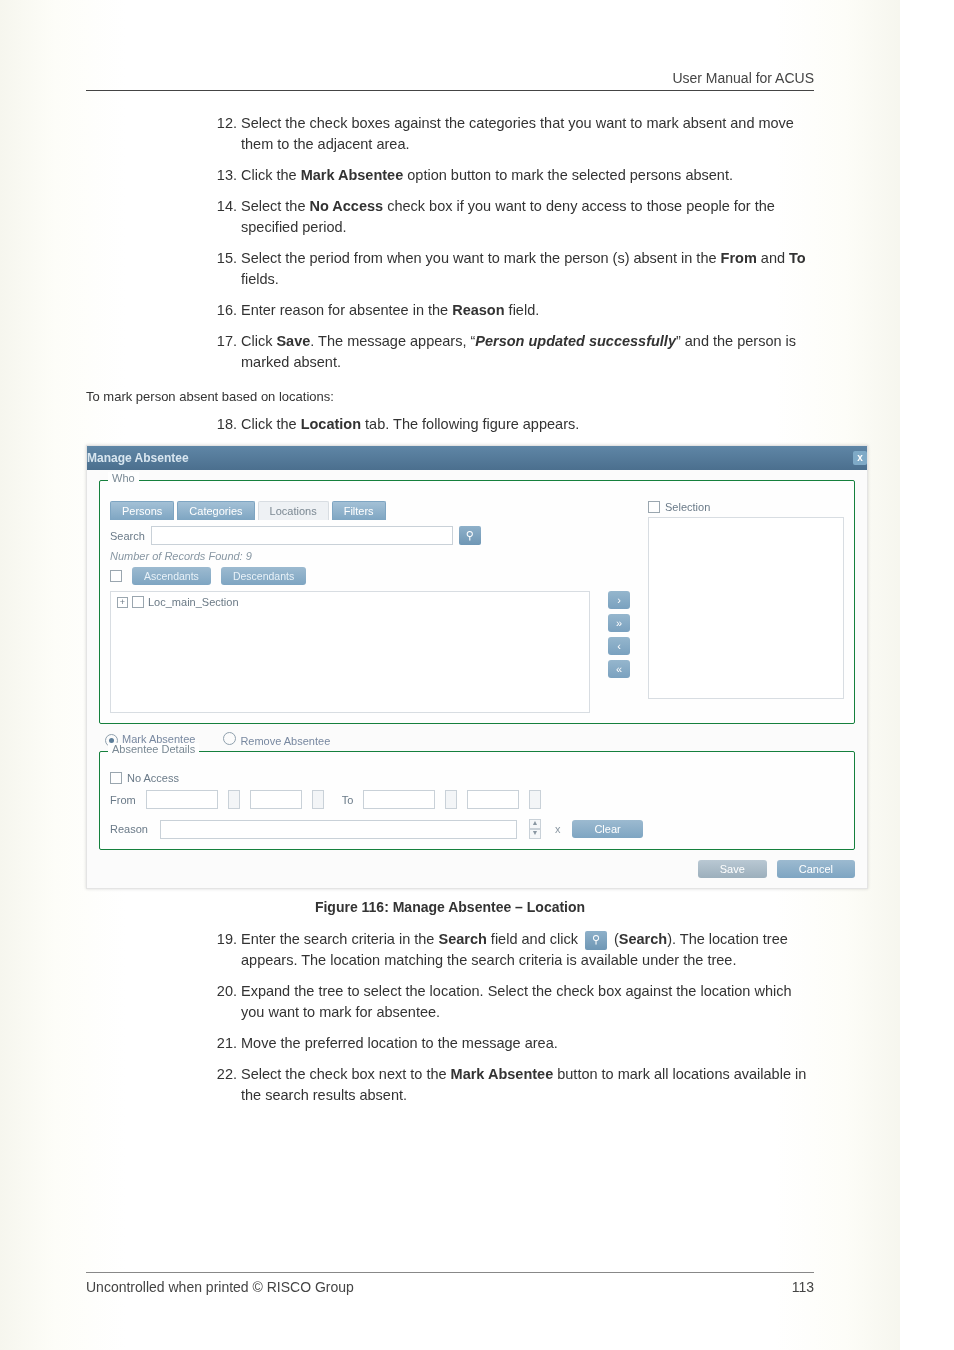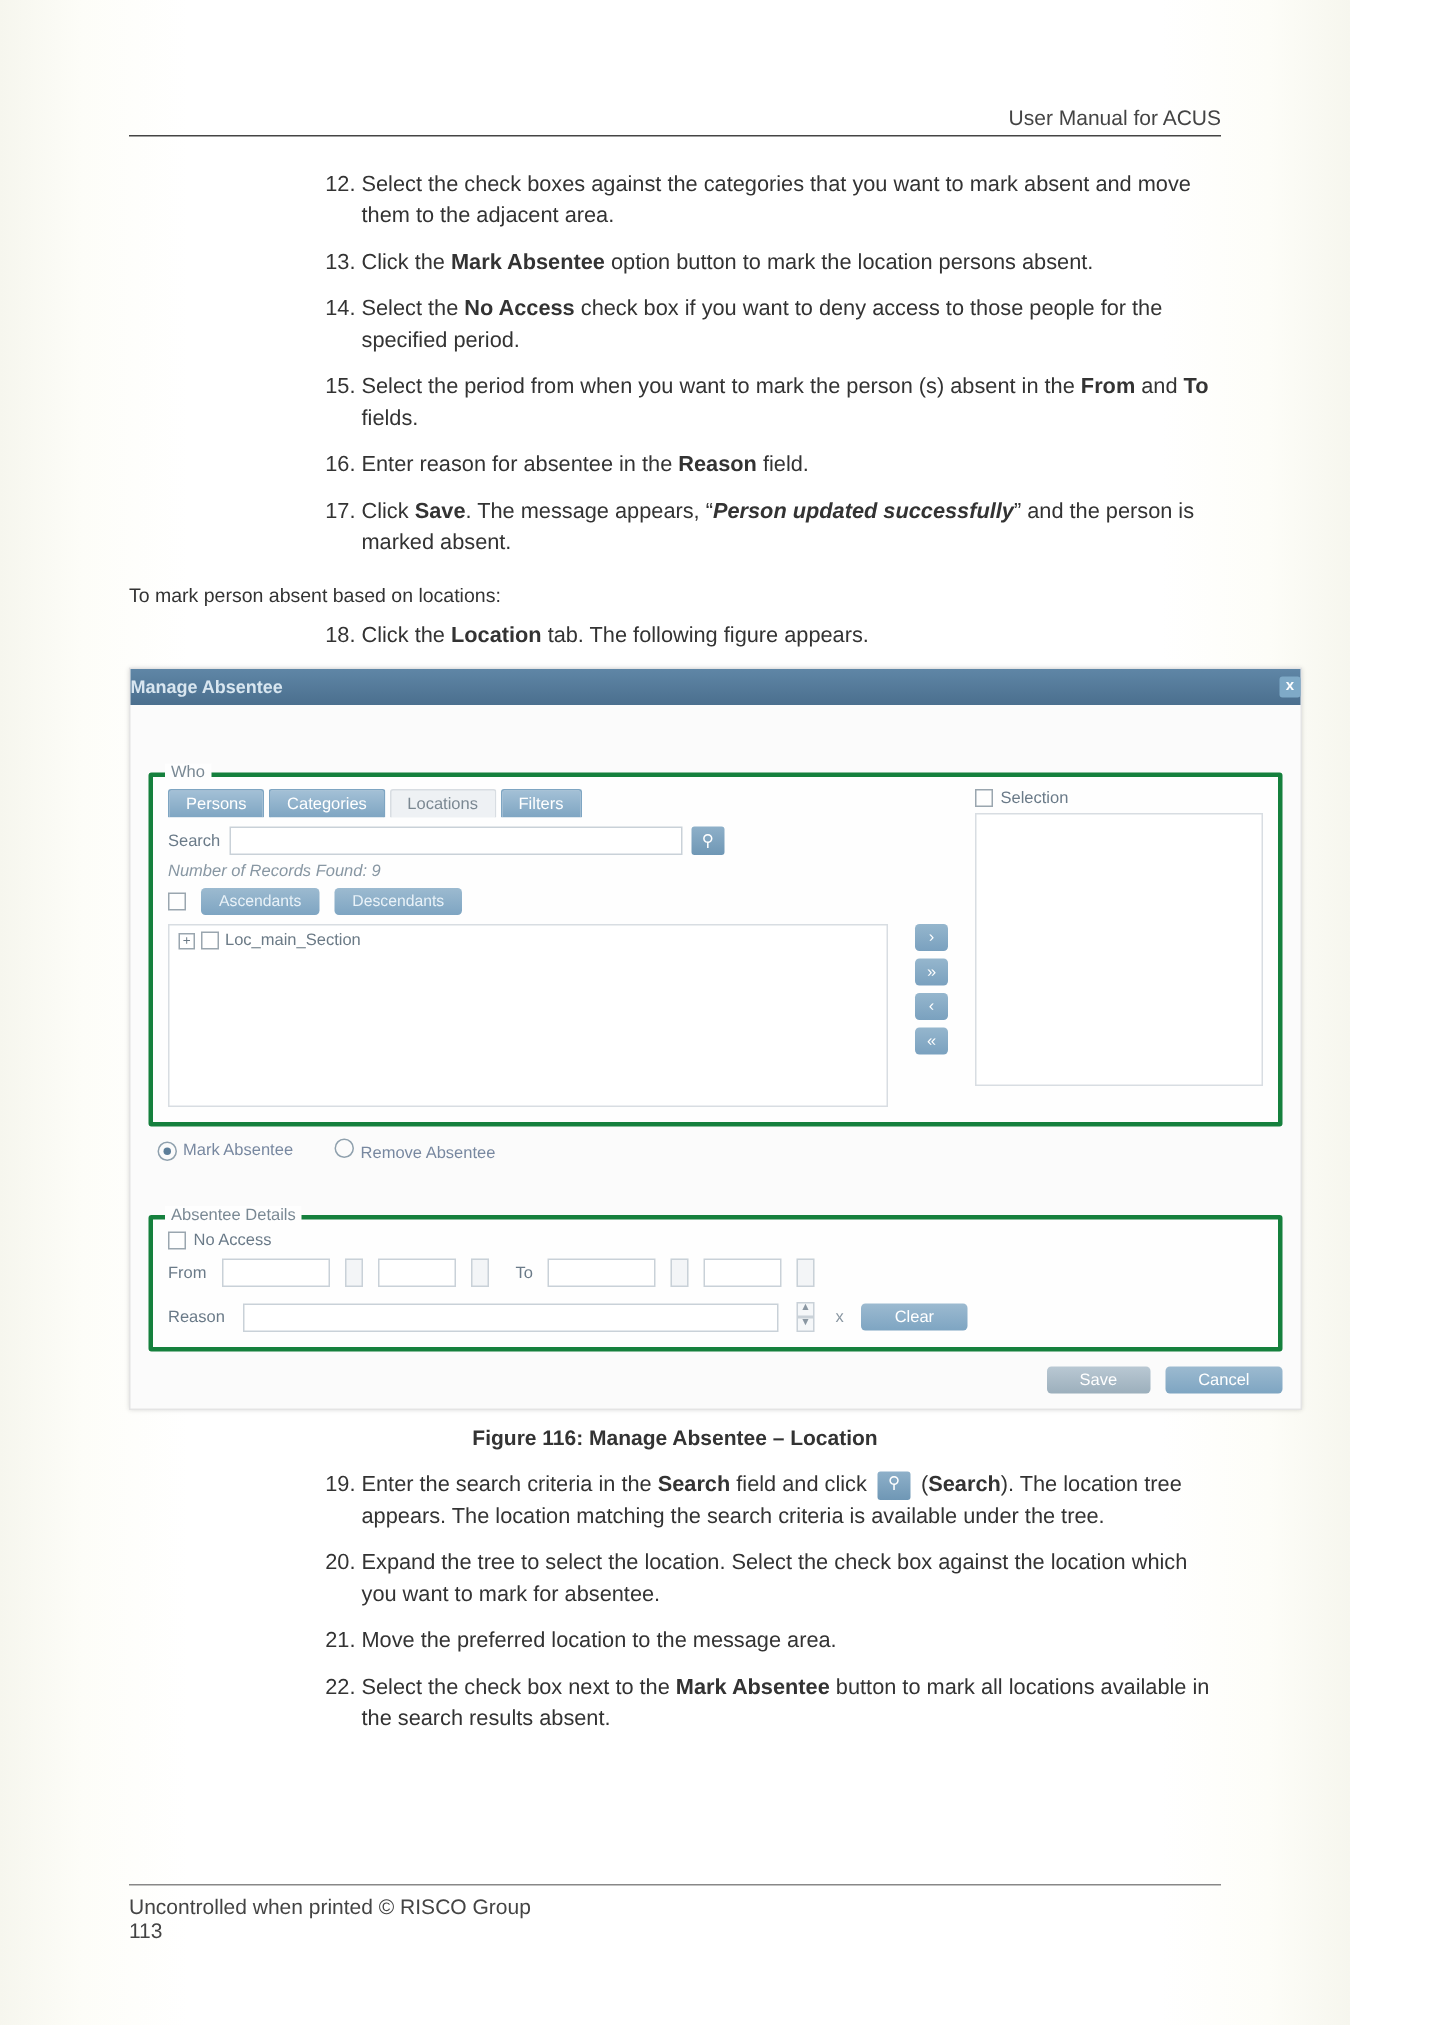--- a/index.html
+++ b/index.html
@@ -101,21 +101,20 @@
     position: absolute;
     bottom: 55px;
     left: 86px;
     right: 86px;
     display: flex;
     justify-content: space-between;
     font-size: 14px;
     border-top: 1px solid #888;
     padding-top: 6px;
     color: #444;
-    flex-direction: column;
   }
 
   
   .app-window {
     margin: 10px 0 6px 0;
     width: 780px;
     border: 1px solid #e4e4e4;
     background: #fbfbfb;
     box-shadow: 0 0 3px rgba(0,0,0,0.15);
     font-size: 11px;
@@ -137,27 +136,26 @@
     width: 14px; height: 14px;
     line-height: 14px;
     text-align: center;
     font-size: 10px;
     border-radius: 2px;
   }
   .app-body {
     padding: 10px 12px;
   }
   .fieldset {
-    border: 3px solid #15803d;
+    border: 1px solid #15803d;
     border-radius: 2px;
-    padding: 8px 10px 10px 10px;
+    padding: 20px 10px 10px 10px;
     margin-bottom: 8px;
     position: relative;
     background: #fefefe;
-    margin-top: 35px;
   }
   .fieldset > .legend {
     position: absolute;
     top: -9px;
     left: 8px;
     background: #fefefe;
     padding: 0 4px;
     font-size: 11px;
     color: #7a8994;
   }
@@ -339,21 +337,21 @@
 </style>
 </head>
 <body>
 
 <div class="page">
   <div class="header-line">User Manual for ACUS</div>
 
   <ol class="main-list">
     <li><span>Select the check boxes against the categories that you want to mark absent and move them to the adjacent area.</span></li>
     <li>
-      <span>Click the </span><span class="bold">Mark Absentee</span><span> option button to mark the location persons absent.</span>
+      <span>Click the </span><span class="bold">Mark Absentee</span><span> option button to mark the selected persons absent.</span>
     </li>
     <li>
       <span>Select the </span><span class="bold">No Access</span><span> check box if you want to deny access to those people for the specified period.</span>
     </li>
     <li>
       <span>Select the period from when you want to mark the person (s) absent in the </span><span class="bold">From</span><span> and </span><span class="bold">To</span><span> fields.</span>
     </li>
     <li>
       <span>Enter reason for absentee in the </span><span class="bold">Reason</span><span> field.</span>
     </li>

